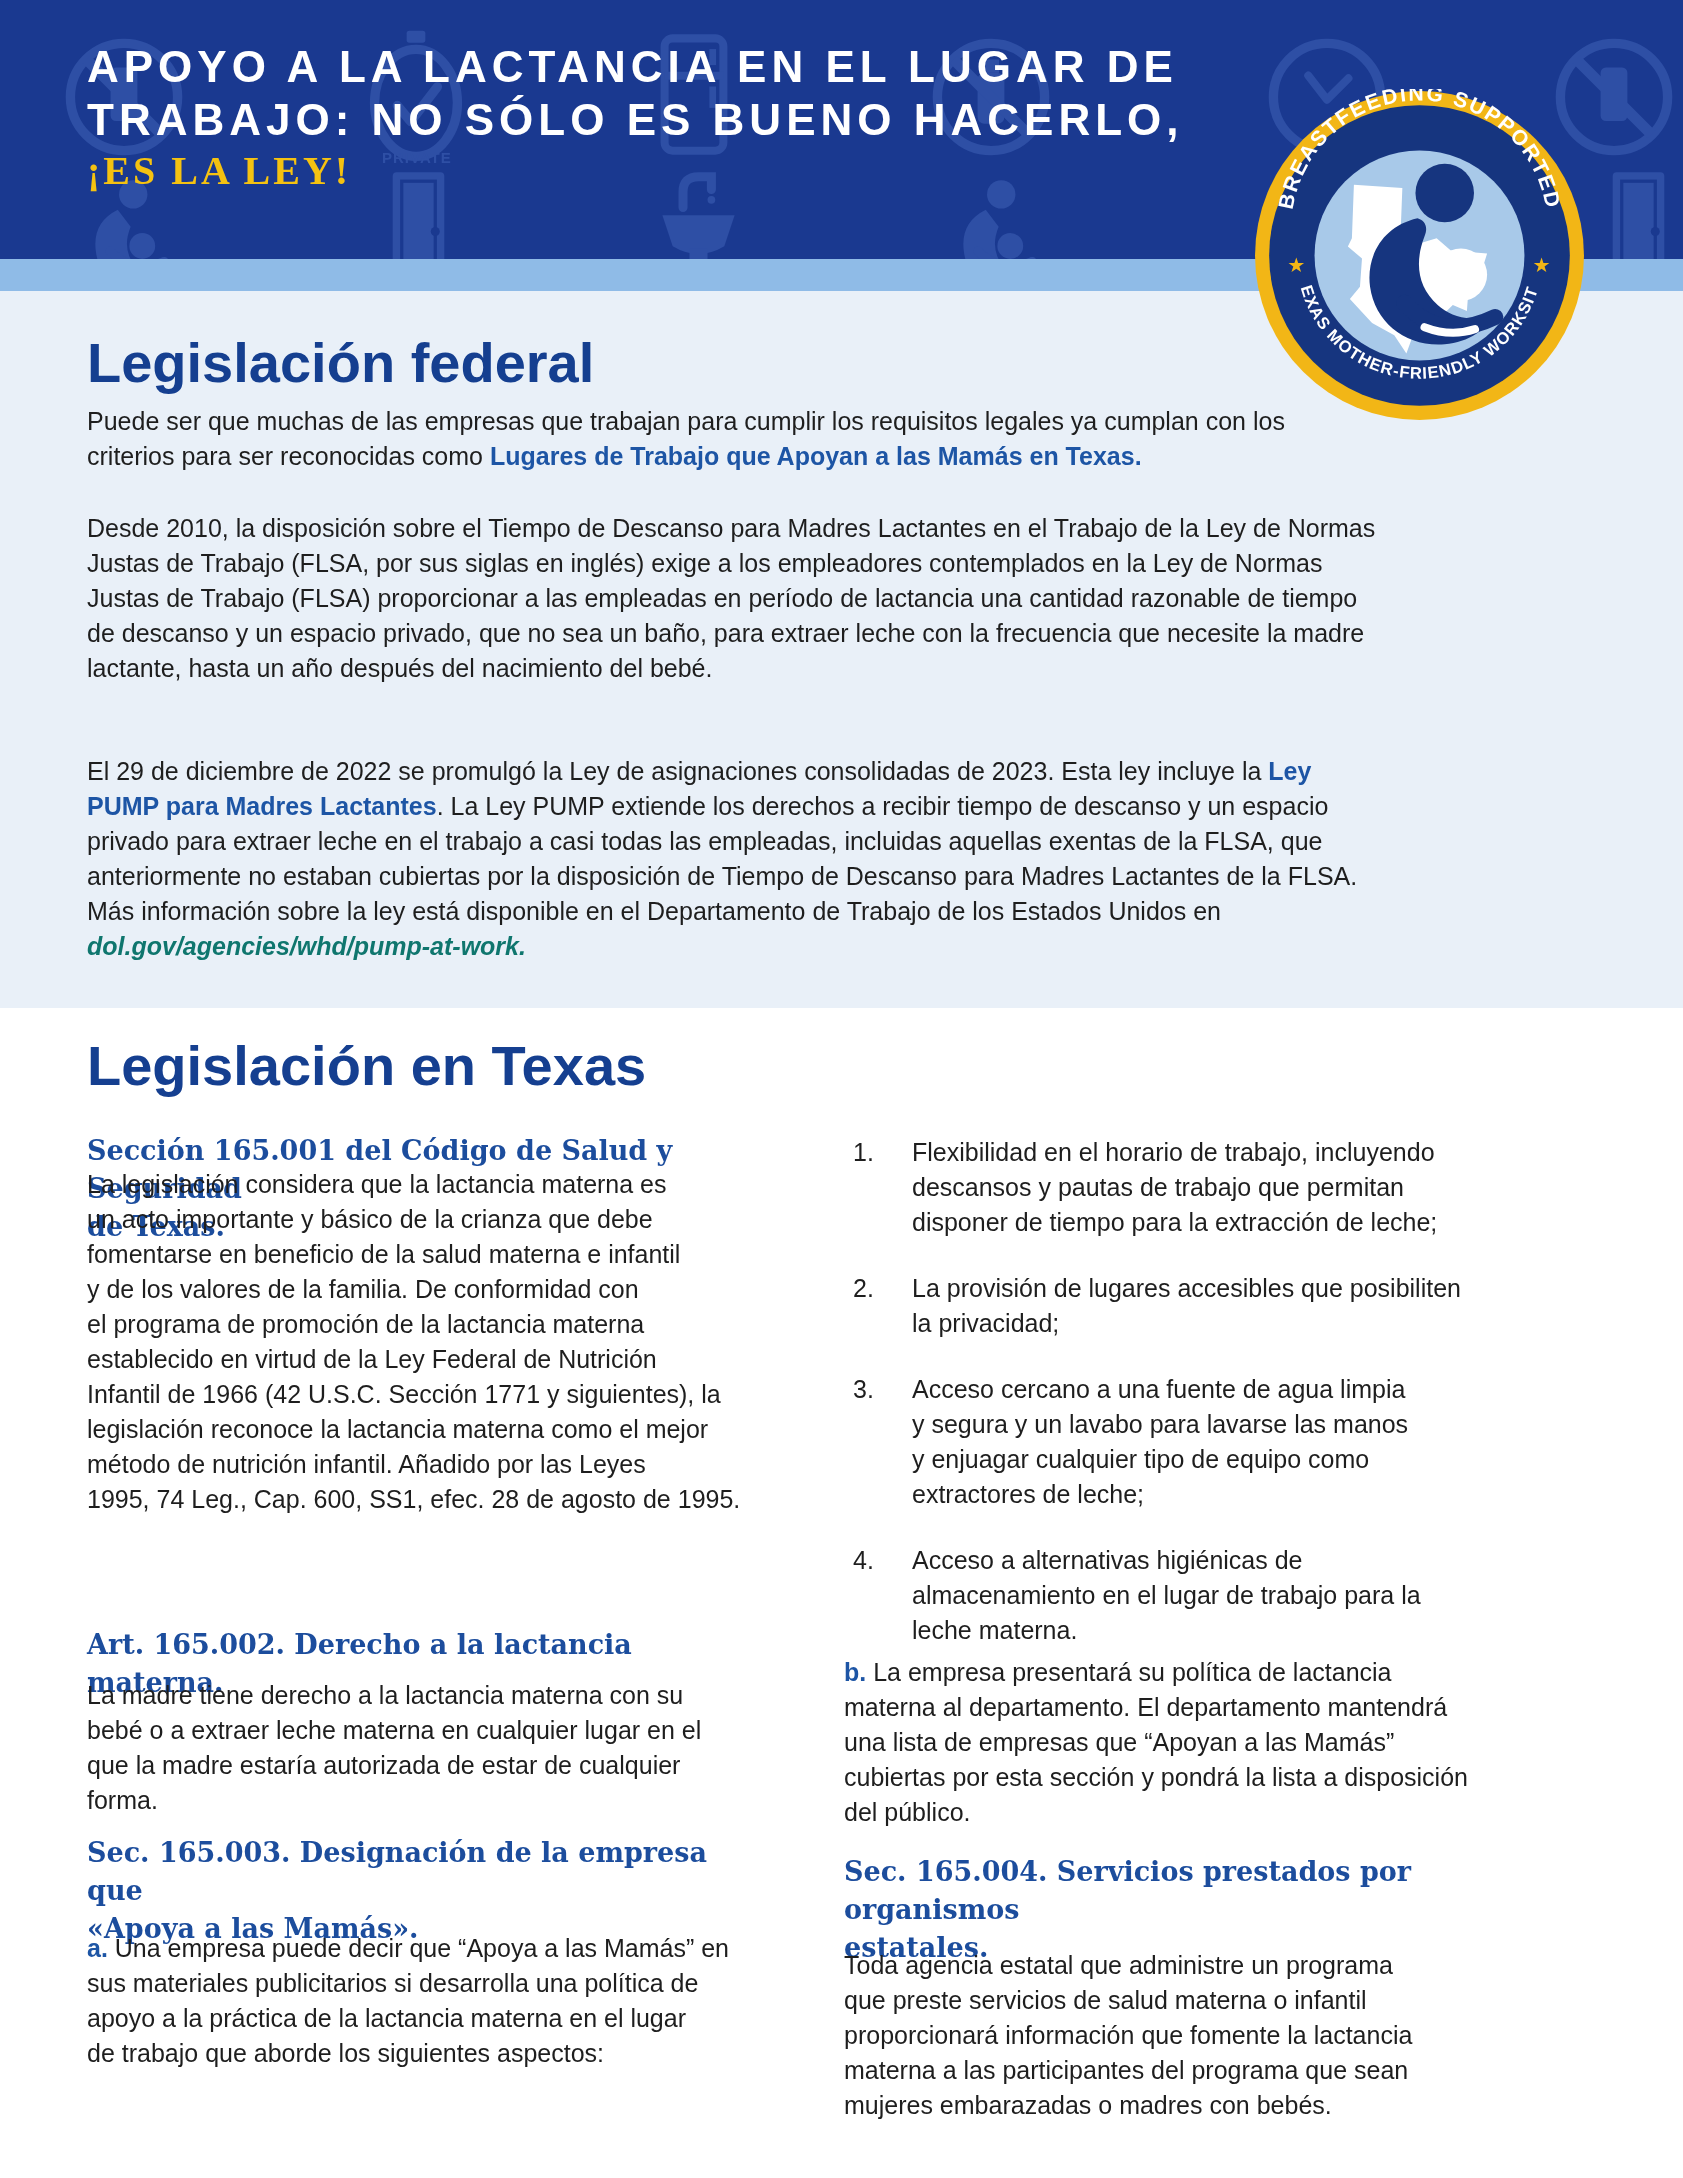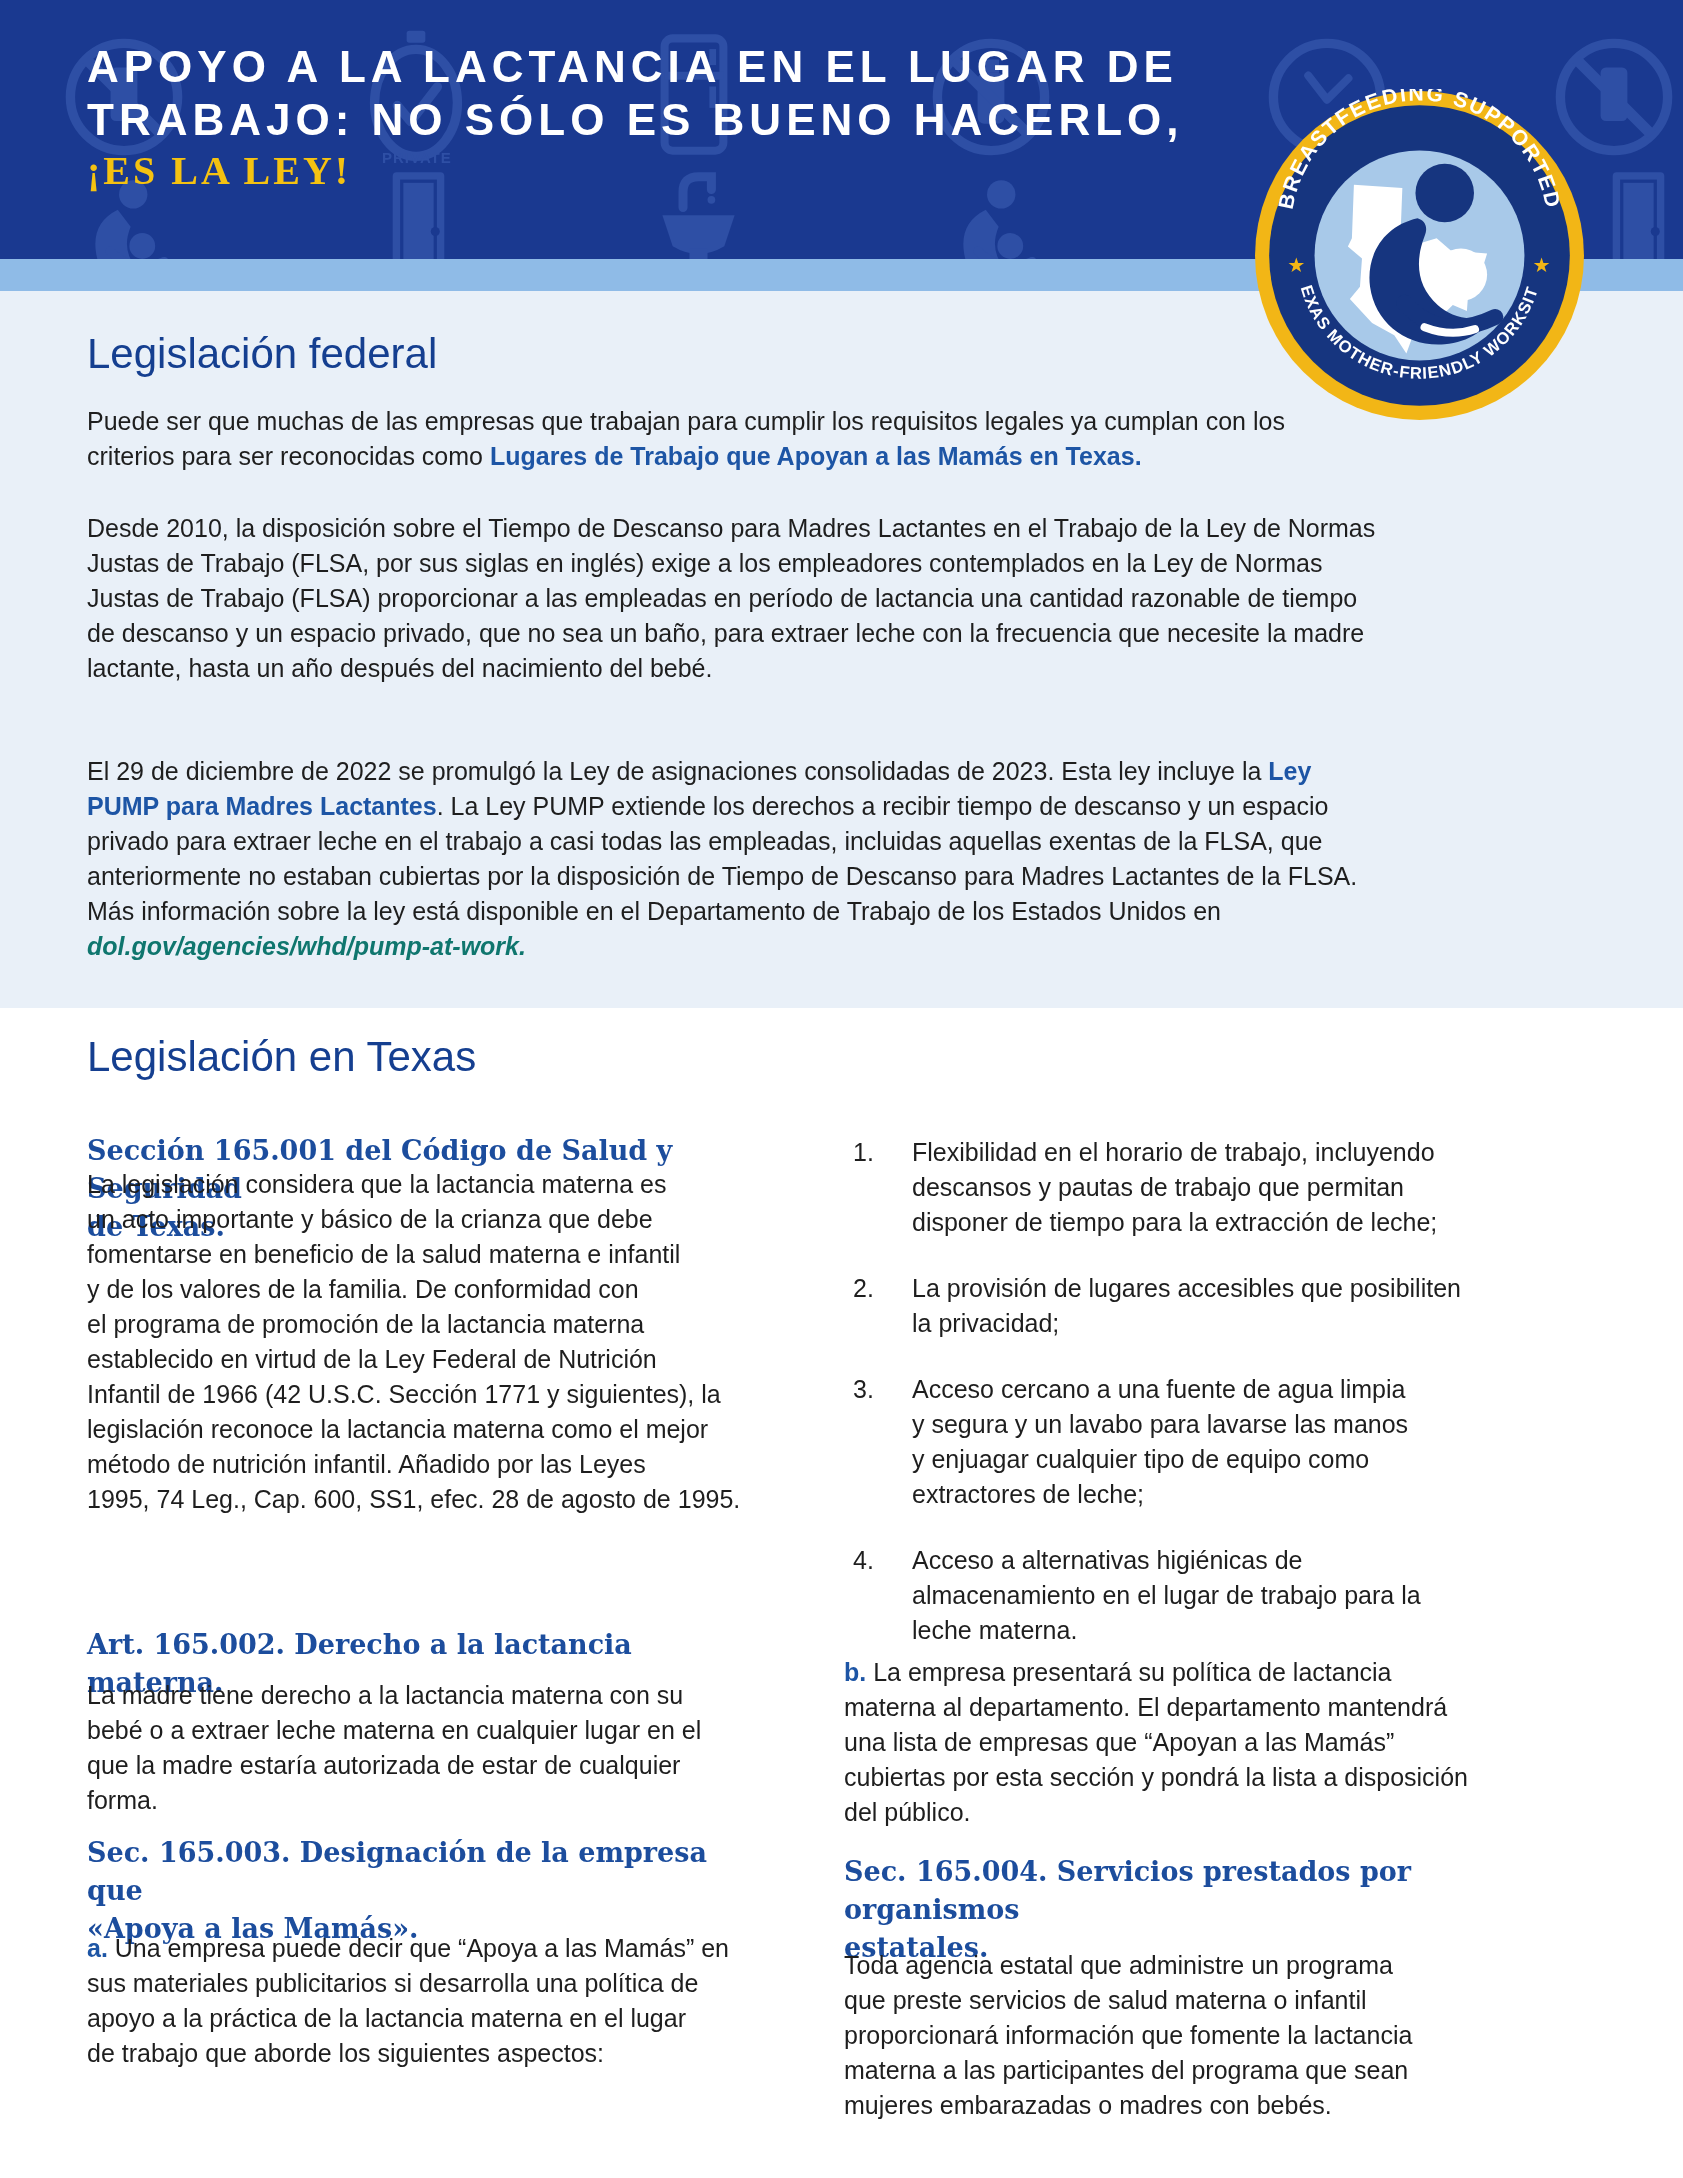--- a/index.html
+++ b/index.html
@@ -18,21 +18,21 @@
 
   
   .htitle{position:absolute;left:87px;color:#ffffff;font-weight:bold;font-size:44px;letter-spacing:5px;white-space:nowrap;z-index:3;}
   .htitle.gold{color:#f5c211;font-family:Liberation Serif, serif;font-size:40px;letter-spacing:3px;}
 
   
   .badge{position:absolute;left:1253px;top:89px;z-index:6;}
 
   
   .abs{position:absolute;}
-  h1.sec{margin:0;font-size:42px;font-weight:normal;color:#153f90;letter-spacing:0;}
+  h1.sec{margin:0;font-size:56px;font-weight:bold;color:#153f90;letter-spacing:0;}
   .body-text{font-size:25px;line-height:35px;color:#1e1e1e;white-space:pre-line;}
   .blue-bold{color:#1d55a5;font-weight:bold;}
   .blue-ital{color:#0f766e;font-weight:bold;font-style:italic;}
   .serif-head{font-family:"DejaVu Serif","Liberation Serif",serif;font-weight:bold;font-size:27px;line-height:38px;color:#1c4d9d;white-space:pre-line;}
 
   .num-list{position:absolute;}
   .num-item{display:flex;margin-bottom:31px;}
   .num-item .num{width:59px;flex:0 0 59px;font-size:25px;line-height:35px;color:#1e1e1e;}
   .num-item .txt{font-size:25px;line-height:35px;color:#1e1e1e;white-space:pre-line;}
 </style>

